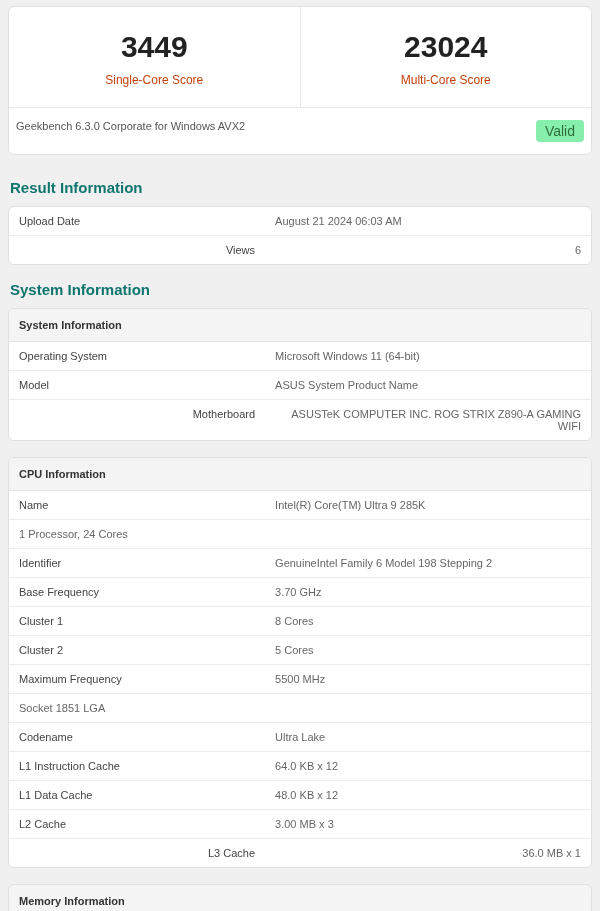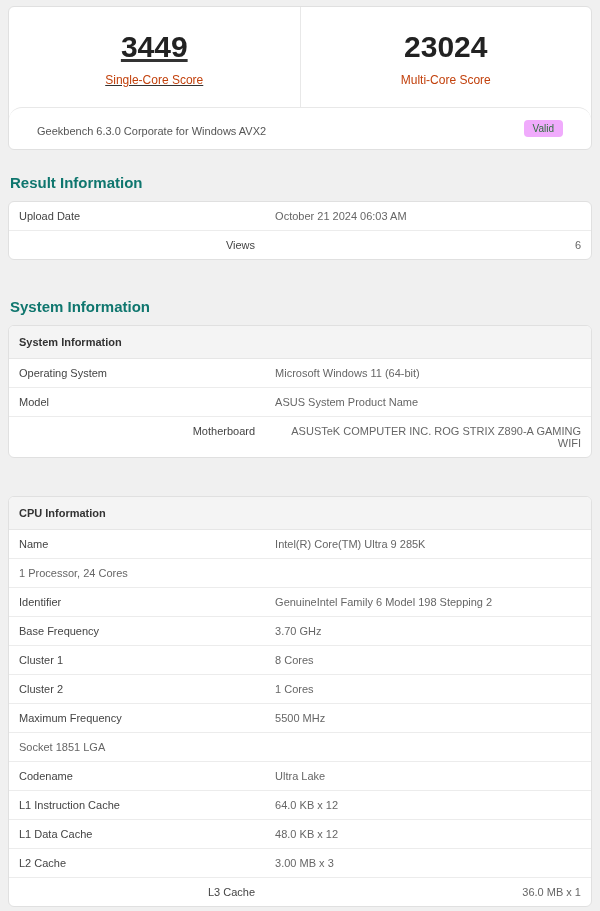--- a/index.html
+++ b/index.html
@@ -21,64 +21,62 @@
   .score-row {
     display: flex;
   }
   .score-cell {
     flex: 1;
     text-align: center;
     padding: 22px 10px 20px 10px;
   }
   .score-cell:first-child {
     border-right: 1px solid #e8e8e8;
-    text-decoration: underline;
   }
   .score-num {
     font-size: 30px;
     font-weight: 600;
     color: #222;
     line-height: 1.2;
   }
   .score-label {
     font-size: 12px;
     color: #c2410c;
     margin-top: 8px;
   }
   .version-row {
     border-top: 1px solid #e8e8e8;
     display: flex;
-    align-items: flex-end;
+    align-items: flex-start;
     justify-content: space-between;
-    padding: 12px 28px;
-    border-radius: 13px;
+    padding: 12px 7px;
   }
   .version-text {
     font-size: 11px;
     color: #555;
   }
   .valid-badge {
-    background: #f0abfc;
+    background: #86efac;
     color: #2f6f3e;
-    font-size: 10px;
+    font-size: 14px;
     padding: 3px 9px;
     border-radius: 4px;
   }
   .section-title {
     font-size: 15px;
     font-weight: 700;
     color: #0f766e;
     margin: 0 0 10px 2px;
   }
   .info-card {
     background: #fff;
     border: 1px solid #e0e0e0;
     border-radius: 6px;
     overflow: hidden;
-    margin-bottom: 38px;
+    margin-bottom: 16px;
   }
   .info-row {
     display: flex;
     border-bottom: 1px solid #ececec;
   }
   .info-row:last-child { border-bottom: none; text-align: right; }
   .info-key {
     flex: 0 0 44%;
     padding: 8px 10px;
     font-size: 11px;
@@ -116,21 +114,21 @@
   <div class="version-row">
     <span class="version-text">Geekbench 6.3.0 Corporate for Windows AVX2</span>
     <span class="valid-badge">Valid</span>
   </div>
 </div>
 
 <div class="section-title">Result Information</div>
 <div class="info-card">
   <div class="info-row">
     <div class="info-key">Upload Date</div>
-    <div class="info-val">October 21 2024 06:03 AM</div>
+    <div class="info-val">August 21 2024 06:03 AM</div>
   </div>
   <div class="info-row">
     <div class="info-key">Views</div>
     <div class="info-val">6</div>
   </div>
 </div>
 
 <div class="section-title">System Information</div>
 
 <div class="info-card">
@@ -165,21 +163,21 @@
   <div class="info-row">
       <div class="info-key">Base Frequency</div>
       <div class="info-val">3.70 GHz</div>
     </div>
   <div class="info-row">
       <div class="info-key">Cluster 1</div>
       <div class="info-val">8 Cores</div>
     </div>
   <div class="info-row">
       <div class="info-key">Cluster 2</div>
-      <div class="info-val">1 Cores</div>
+      <div class="info-val">5 Cores</div>
     </div>
   <div class="info-row">
       <div class="info-key">Maximum Frequency</div>
       <div class="info-val">5500 MHz</div>
     </div>
   <div class="info-row">
       <div class="info-val">Socket 1851 LGA</div>
     </div>
   <div class="info-row">
       <div class="info-key">Codename</div>

